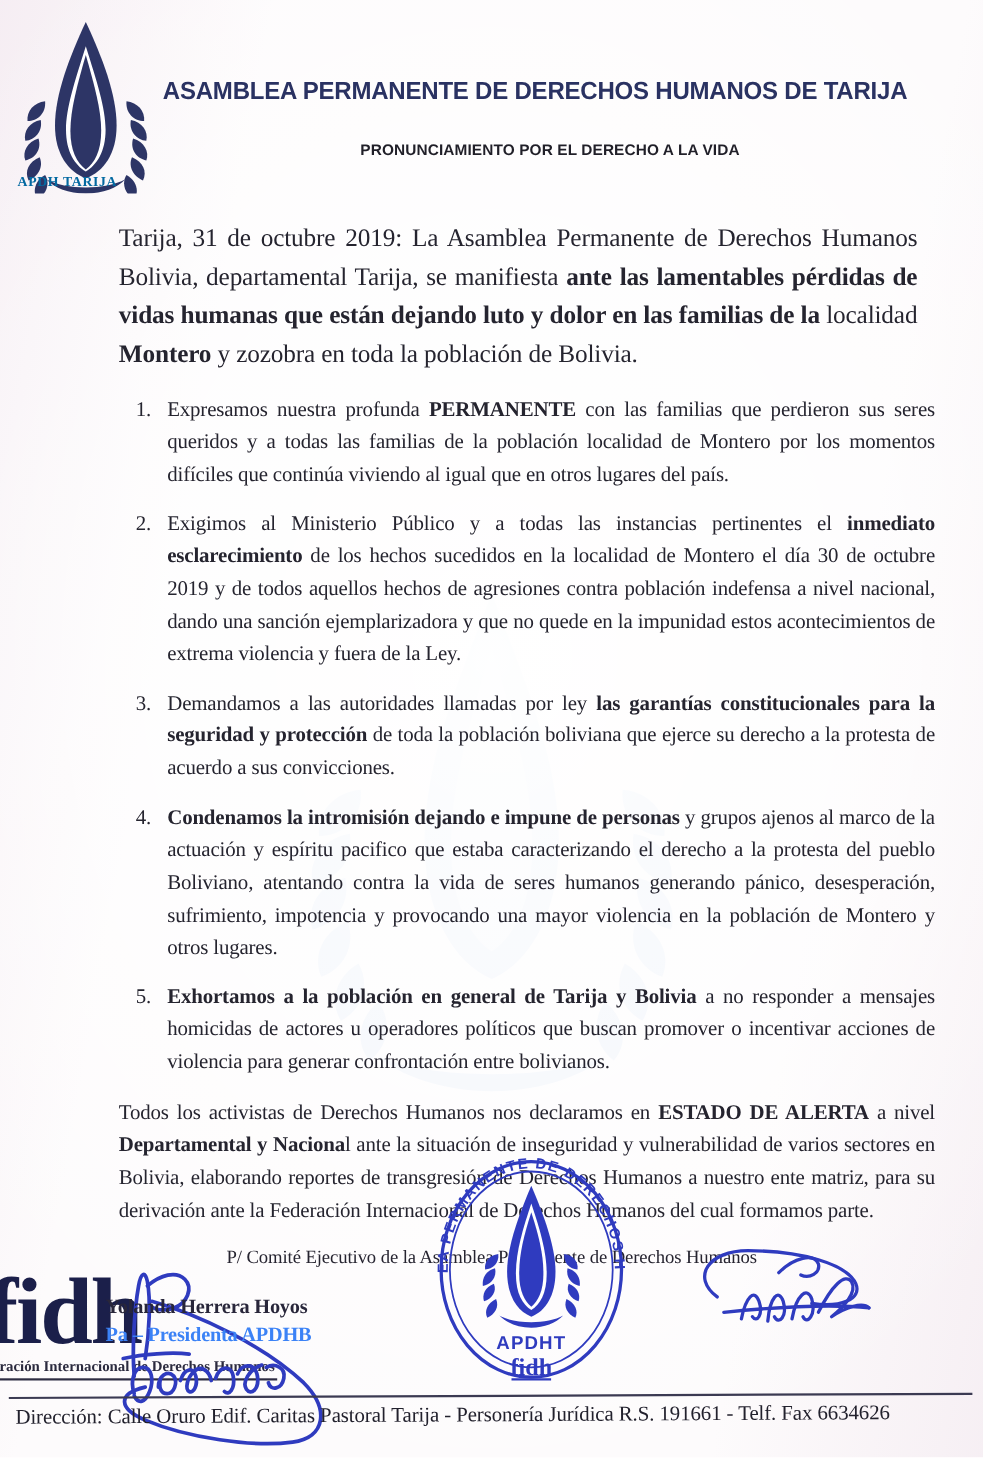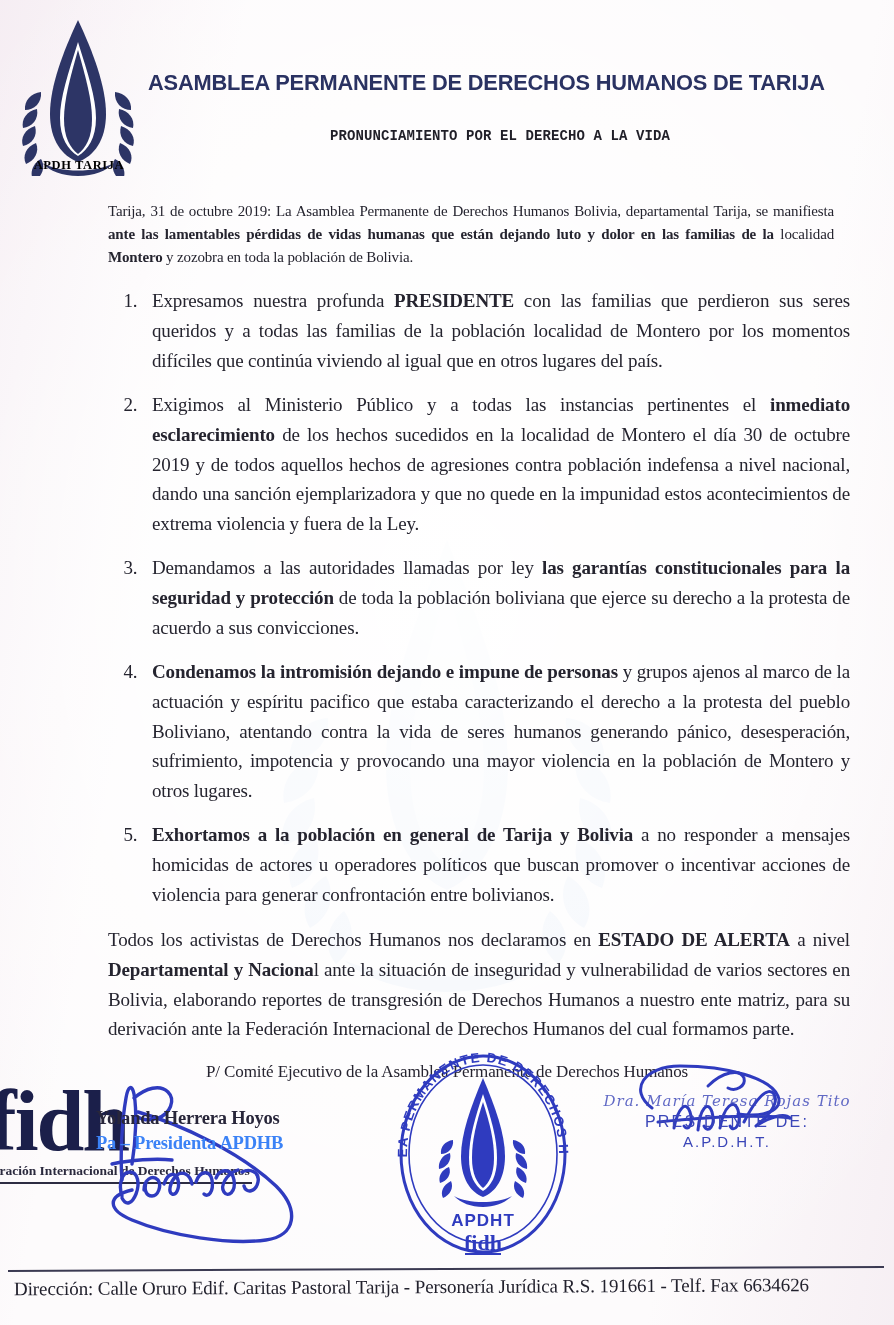--- a/index.html
+++ b/index.html
@@ -51,47 +51,47 @@
     left: 12px;
     top: 16px;
     width: 132px;
     height: 160px;
   }
   .logo-caption {
     position: absolute;
     left: 16px;
     top: 158px;
     width: 126px;
-    text-align: center;
+    text-align: left;
     font-family: "Liberation Serif", serif;
     font-weight: 700;
     font-size: 12.5px;
     letter-spacing: 0.6px;
-    color: #000000;
+    color: #0369a1;
   }
   .org-title {
     position: absolute;
     left: 148px;
     top: 70px;
     font-family: "Liberation Sans", sans-serif;
     font-weight: 700;
     font-size: 22.5px;
     letter-spacing: -0.2px;
     color: #2a3262;
     transform: scaleX(0.97);
     transform-origin: left center;
     white-space: nowrap;
   }
   .subtitle-1 {
     position: absolute;
     left: 150px;
     top: 128px;
     width: 700px;
     text-align: center;
-    font-family: Liberation Mono, monospace;
+    font-family: Liberation Sans, sans-serif;
     font-weight: 700;
     font-size: 14px;
     letter-spacing: 0.1px;
     color: #201f28;
   }
   .subtitle-2 {
     position: absolute;
     left: 150px;
     top: 152px;
     width: 700px;
@@ -102,21 +102,21 @@
     letter-spacing: 0.1px;
     color: #201f28;
   }
 
   
   .body-wrap {
     padding: 0 44px 0 108px;
   }
   p.intro {
     margin: 10px 16px 0 0;
-    font-size: 15px;
+    font-size: 23px;
     line-height: 1.52;
     text-align: justify;
     text-justify: inter-word;
     letter-spacing: -0.15px;
   }
   ol.claims {
     margin: 18px 0 0 0;
     padding-left: 34px;
     list-style: decimal;
   }
@@ -337,21 +337,21 @@
 
       <div class="org-title">ASAMBLEA PERMANENTE DE DERECHOS HUMANOS DE TARIJA</div>
       <div class="subtitle-1">PRONUNCIAMIENTO POR EL DERECHO A LA VIDA</div>
     </div>
 
     <div class="body-wrap">
 
       <p class="intro">Tarija, 31 de octubre 2019: La Asamblea Permanente de Derechos Humanos Bolivia, departamental Tarija, se manifiesta <b>ante las lamentables pérdidas de vidas humanas que están dejando luto y dolor en las familias de la</b> localidad <b>Montero</b> y zozobra en toda la población de Bolivia.</p>
 
       <ol class="claims">
-        <li>Expresamos nuestra profunda <b>PRESIDENTE</b> con las familias que perdieron sus seres queridos y a todas las familias de la población localidad de Montero por los momentos difíciles que continúa viviendo al igual que en otros lugares del país.</li>
+        <li>Expresamos nuestra profunda <b>PERMANENTE</b> con las familias que perdieron sus seres queridos y a todas las familias de la población localidad de Montero por los momentos difíciles que continúa viviendo al igual que en otros lugares del país.</li>
         <li>Exigimos al Ministerio Público y a todas las instancias pertinentes el <b>inmediato esclarecimiento</b> de los hechos sucedidos en la localidad de Montero el día 30 de octubre 2019 y de todos aquellos hechos de agresiones contra población indefensa a nivel nacional, dando una  sanción ejemplarizadora  y que no quede en la impunidad estos acontecimientos de extrema violencia y fuera de la Ley.</li>
         <li>Demandamos a las autoridades llamadas por ley <b>las garantías constitucionales para la seguridad y protección</b> de toda la población boliviana que ejerce su derecho a la protesta de acuerdo a sus convicciones.</li>
         <li><b>Condenamos la intromisión dejando e impune de personas</b> y grupos ajenos al marco de la actuación y espíritu pacifico que estaba caracterizando el derecho a la protesta del pueblo Boliviano, atentando contra la vida de seres humanos generando pánico, desesperación, sufrimiento, impotencia y provocando una mayor violencia en la población de Montero y otros lugares.</li>
         <li><b>Exhortamos a la población en general de Tarija y Bolivia</b> a no responder a mensajes homicidas de actores u operadores políticos que buscan promover o incentivar acciones de violencia para generar confrontación entre bolivianos.</li>
       </ol>
 
       <p class="closing">Todos los activistas de Derechos Humanos nos declaramos en <b>ESTADO DE ALERTA</b> a nivel <b>Departamental y Naciona</b>l ante la situación de inseguridad y vulnerabilidad de varios sectores en Bolivia, elaborando reportes de transgresión de Derechos Humanos a nuestro ente matriz, para su derivación ante la Federación Internacional de Derechos Humanos del cual formamos parte.</p>
     </div>
 
     <div class="sign-area">
@@ -387,25 +387,20 @@
           <path d="M64 52 C 40 34, 56 10, 92 10 C 140 10, 182 22, 190 40 C 196 54, 176 62, 150 58"></path>
           <path d="M86 72 C 90 52, 98 44, 102 56 C 106 68, 100 76, 96 70"></path>
           <path d="M110 74 C 112 52, 120 44, 124 56 C 128 70, 120 78, 116 70"></path>
           <path d="M132 72 C 136 50, 146 42, 150 54 C 154 68, 146 78, 142 70"></path>
           <path d="M156 66 C 168 42, 180 30, 186 38 C 192 48, 178 62, 168 70 C 180 62, 196 56, 202 62"></path>
           <path d="M70 66 C 110 62, 166 58, 202 62"></path>
           <path d="M120 30 C 134 16, 152 12, 156 22 C 158 30, 148 36, 140 32"></path>
         </g>
       </svg>
 
-      <div class="right-stamp">
-        <div class="cursive">Dra. María Teresa Rojas Tito</div>
-        <div class="pres">PRESIDENTE DE:</div>
-        <div class="inst">A.P.D.H.T.</div>
-      </div>
     </div>
 
   </div>
 
   <svg class="round-stamp" viewBox="0 0 200 225">
     <defs>
       <path id="arcTop" d="M 24 118 A 76 92 0 0 1 176 118"></path>
     </defs>
     <ellipse cx="100" cy="118" rx="82" ry="98" fill="none" stroke="#2f3bbf" stroke-width="3"></ellipse>
     <ellipse cx="100" cy="118" rx="74" ry="89" fill="none" stroke="#2f3bbf" stroke-width="1.6"></ellipse>

